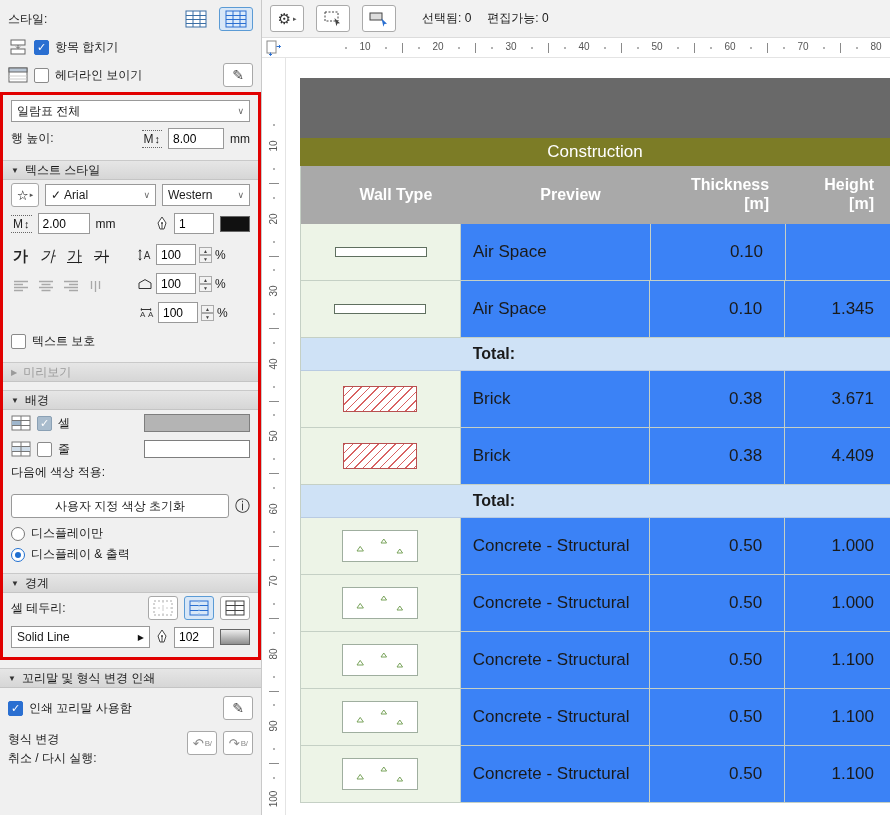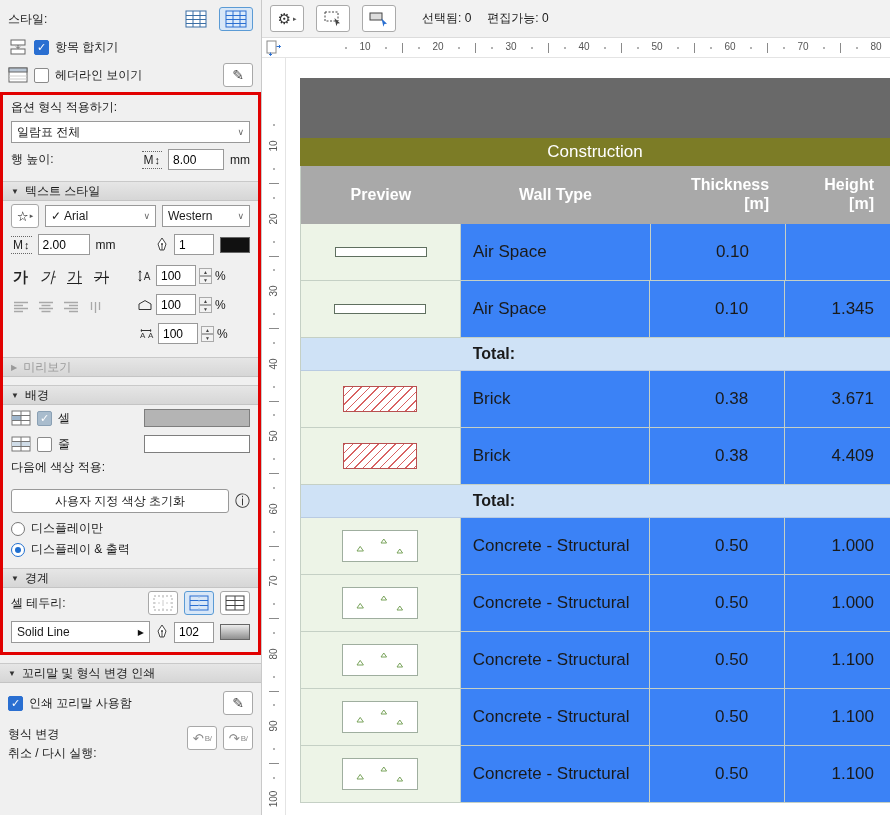--- a/index.html
+++ b/index.html
@@ -84,21 +84,21 @@
 .th{display:flex;flex-direction:column;justify-content:center;line-height:1.18}
 .c0{width:160px}.c1{width:190px}.c2{width:135px}.c3{width:105px}
 .th.col0,.th.col1{align-items:center;text-align:center}
 .th.col2,.th.col3{align-items:flex-end;text-align:right;padding-right:16px}
 .trow{display:flex;border-left:1px solid #c5d0c5}
 .trow.data{height:57px;background:#3b82f6;border-bottom:1px solid #c5d0c5}
 .trow .td{display:flex;align-items:center;min-width:0}
 .trow.data .td.c0{justify-content:center;background:#edf4e7;border-right:1px solid #c5d0c5}
 .trow.data .td.c1{padding-left:12px;font-size:17px;border-right:1px solid #c5d0c5}
 .trow.data .td.c2,.trow.data .td.c3{justify-content:flex-end;font-size:17px}
-.trow.data .td.c2{padding-right:36px;border-right:1px solid #c5d0c5}
+.trow.data .td.c2{padding-right:22px;border-right:1px solid #c5d0c5}
 .trow.data .td.c3{padding-right:16px}
 .trow.total{height:33px;background:#cfe2f6;border-bottom:1px solid #b9cbe2}
 .trow.total .total-label{font-weight:bold;font-size:16px;padding-left:12px}
 .pv-air{width:92px;height:10px;border:1px solid #5f6f5f;background:#fff}
 .pv-brick{width:74px;height:26px;border:1px solid #b85050;background-color:#fff;background-image:repeating-linear-gradient(135deg,rgba(210,70,70,0.85) 0 1px,transparent 1px 6px)}
 .pv-conc{display:block}
 </style>
 </head>
 <body>
 
@@ -148,23 +148,20 @@
       <span class="cb"></span>
       <span class="lbl">헤더라인 보이기</span>
       <span class="spacer"></span>
       <button class="iconbtn">
           <span class="pencil">✎</span>
         </button>
     </div>
 
     <div class="redbox">
 
-      <div class="srow tight">
-          <span class="lbl">옵션 형식 적용하기:</span>
-        </div>
 
       <div class="srow">
         <div class="dropdown">
           <span>일람표 전체</span>
           <span class="chev">∨</span>
         </div>
       </div>
 
       <div class="srow">
         <span class="lbl">행 높이:</span>
@@ -287,20 +284,24 @@
             <input class="input w38" value="100" style="">
             <span class="spin">
                 <span>▲</span>
                 <span>▼</span>
               </span>
             <span class="lbl">%</span>
           </div>
         </div>
       </div>
 
+      <div class="srow">
+        <span class="cb"></span>
+        <span class="lbl">텍스트 보호</span>
+      </div>
 
       <div class="secbar disabled">
           <span class="tri">▶</span>
           <span>미리보기</span>
         </div>
 
       <div class="secbar">
           <span class="tri">▼</span>
           <span>배경</span>
         </div>
@@ -534,22 +535,22 @@
           <span class="vtick" style="top:705px"></span>
           <span class="vnum" style="top:734.5px">100</span>
           <span class="vdot" style="top:718.5px"></span>
         </div>
       <div class="sheet">
         <div class="band-dark"></div>
         <div class="band-olive">
             <span>Construction</span>
           </div>
         <div class="thead">
+            <div class="th col1 c1">Wall Type</div>
             <div class="th col0 c0">Preview</div>
-            <div class="th col1 c1">Wall Type</div>
             <div class="th col2 c2">Thickness<br>[m]</div>
             <div class="th col3 c3">Height<br>[m]</div>
           </div>
         <div class="tbody">
             <div class="trow data">
               <div class="td c0">
                 <div class="pv-air"></div>
               </div>
               <div class="td c1">Air Space</div>
               <div class="td c2">0.10</div>

